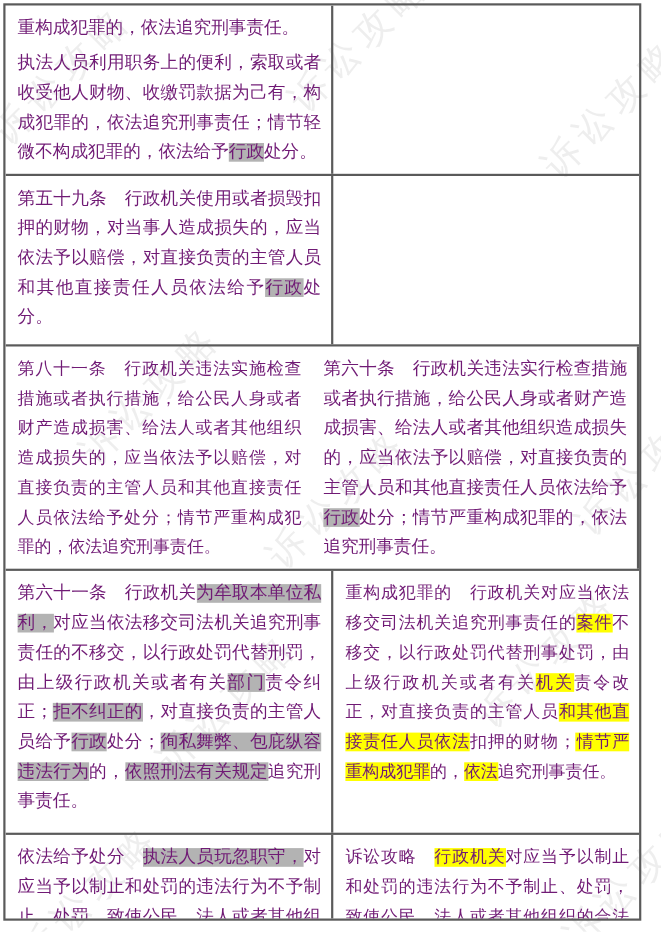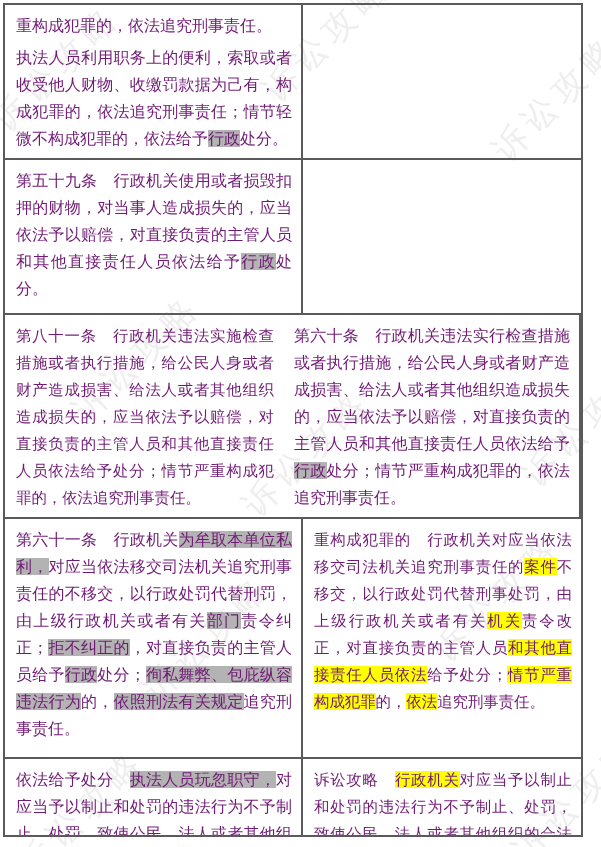--- a/index.html
+++ b/index.html
@@ -92,21 +92,21 @@
       <div class="cell left">
           <p><span>第六十条　行政机关违法实行检查措施或者执行措施，给公民人身或者财产造成损害、给法人或者其他组织造成损失的，应当依法予以赔偿，对直接负责的主管人员和其他直接责任人员依法给予</span><span class="hl-removed">行政</span><span>处分；情节严重构成犯罪的，依法追究刑事责任。</span></p>
         </div>
     </div>
 
     <div class="t-row" style="min-height:238px">
       <div class="cell left">
           <p><span>第六十一条　行政机关</span><span class="hl-removed">为牟取本单位私利，</span><span>对应当依法移交司法机关追究刑事责任的不移交，以行政处罚代替刑罚，由上级行政机关或者有关</span><span class="hl-removed">部门</span><span>责令纠正；</span><span class="hl-removed">拒不纠正的</span><span>，对直接负责的主管人员给予</span><span class="hl-removed">行政</span><span>处分；</span><span class="hl-removed">徇私舞弊、包庇纵容违法行为</span><span>的，</span><span class="hl-removed">依照刑法有关规定</span><span>追究刑事责任。</span></p>
         </div>
       <div class="cell right">
-          <p><span>重构成犯罪的　行政机关对应当依法移交司法机关追究刑事责任的</span><span class="hl-added">案件</span><span>不移交，以行政处罚代替刑事处罚，由上级行政机关或者有关</span><span class="hl-added">机关</span><span>责令改正，对直接负责的主管人员</span><span class="hl-added">和其他直接责任人员依法</span><span>给予处分；</span><span class="hl-added">情节严重构成犯罪</span><span>的，</span><span class="hl-added">依法</span><span>追究刑事责任。</span></p>
+          <p><span>重构成犯罪的　行政机关对应当依法移交司法机关追究刑事责任的</span><span class="hl-added">案件</span><span>不移交，以行政处罚代替刑事处罚，由上级行政机关或者有关</span><span class="hl-added">机关</span><span>责令改正，对直接负责的主管人员</span><span class="hl-added">和其他直接责任人员依法</span><span>扣押的财物；</span><span class="hl-added">情节严重构成犯罪</span><span>的，</span><span class="hl-added">依法</span><span>追究刑事责任。</span></p>
         </div>
     </div>
 
     <div class="t-row" style="min-height:104px">
       <div class="cell left">
           <p><span>依法给予处分　</span><span class="hl-removed">执法人员玩忽职守，</span><span>对应当予以制止和处罚的违法行为不予制止、处罚，致使公民、法人或者其他组织的合法权益、公共利益和社会秩序遭受损害的，</span></p>
         </div>
       <div class="cell right">
           <p><span>诉讼攻略　</span><span class="hl-added">行政机关</span><span>对应当予以制止和处罚的违法行为不予制止、处罚，致使公民、法人或者其他组织的合法权益、公共利益和社会秩序遭受损害的，</span></p>
         </div>

